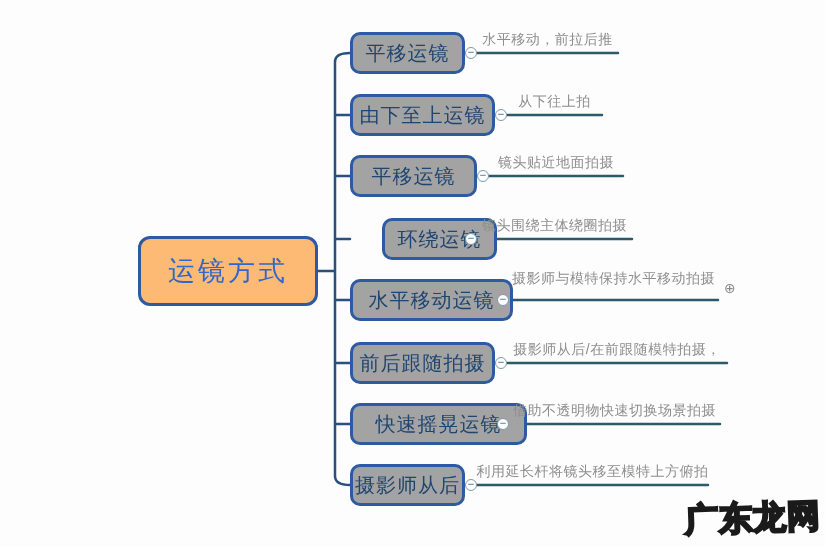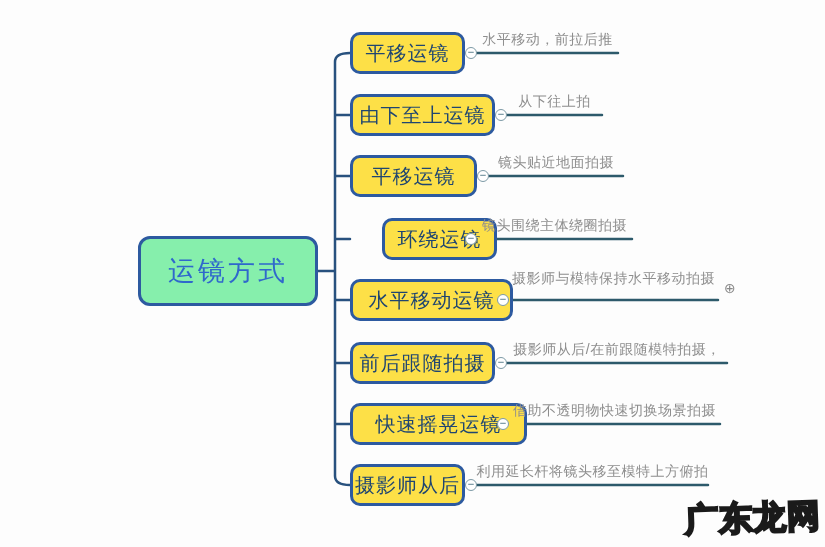--- a/index.html
+++ b/index.html
@@ -14,29 +14,29 @@
   }
   html,body{margin:0;padding:0;}
   body{font-family:"Liberation Sans","DejaVu Sans",sans-serif;background:#fff;}
   #canvas{
     position:relative;width:825px;height:547px;background:var(--bg);
     overflow:hidden;
   }
   #connectors{position:absolute;left:0;top:0;width:825px;height:547px;}
   .center-node{
     position:absolute;left:138px;top:236px;width:180px;height:70px;
-    border:3px solid var(--node-border);border-radius:12px;background:#86efac;
+    border:3px solid var(--node-border);border-radius:12px;background:#fdba74;
     display:flex;align-items:center;justify-content:center;box-sizing:border-box;
   }
   .center-node span{
     color:var(--center-text);font-size:27px;letter-spacing:3px;white-space:nowrap;
   }
   .branch-node{
     position:absolute;height:42px;border:3px solid var(--node-border);
-    border-radius:10px;background:#fde047;box-sizing:border-box;
+    border-radius:10px;background:#a3a3a3;box-sizing:border-box;
     display:flex;align-items:center;justify-content:center;
   }
   .branch-node span{
     color:var(--node-text);font-size:20px;letter-spacing:1px;white-space:nowrap;
   }
   .toggle{
     position:absolute;width:12px;height:12px;border:1px solid var(--toggle);
     border-radius:50%;background:#fff;box-sizing:border-box;
     color:var(--toggle);font-size:11px;line-height:9px;text-align:center;
     font-weight:bold;

